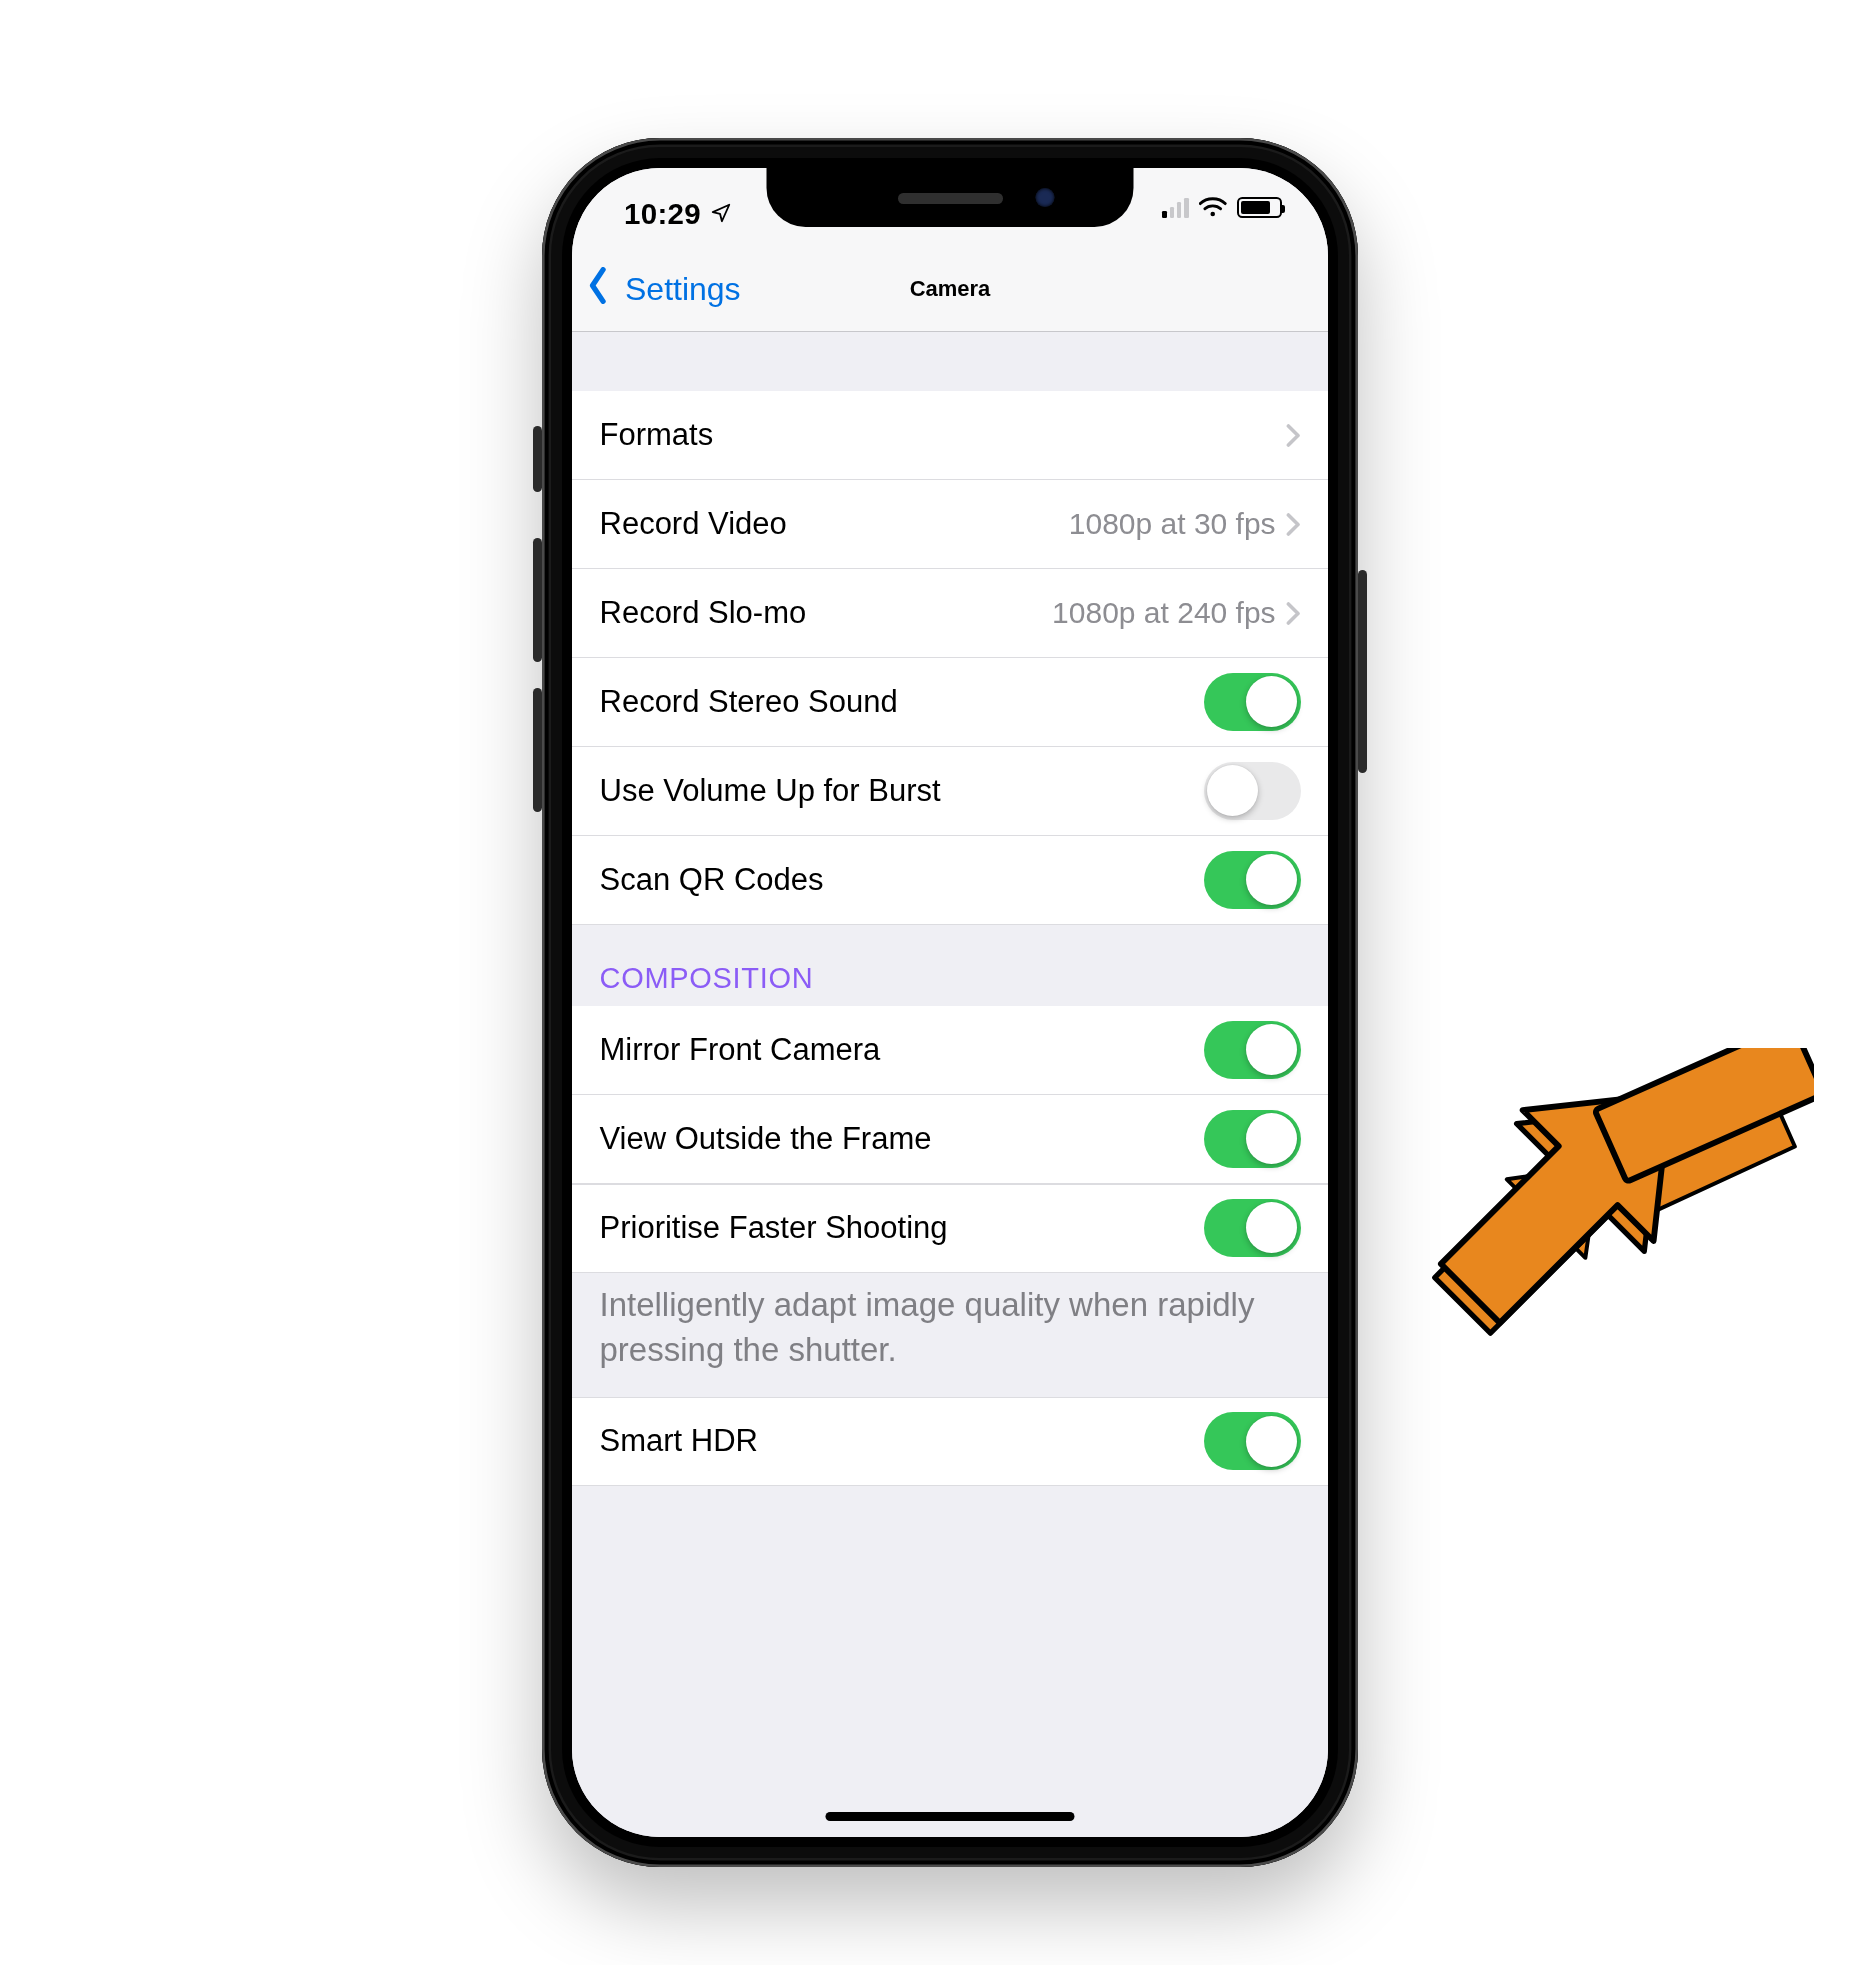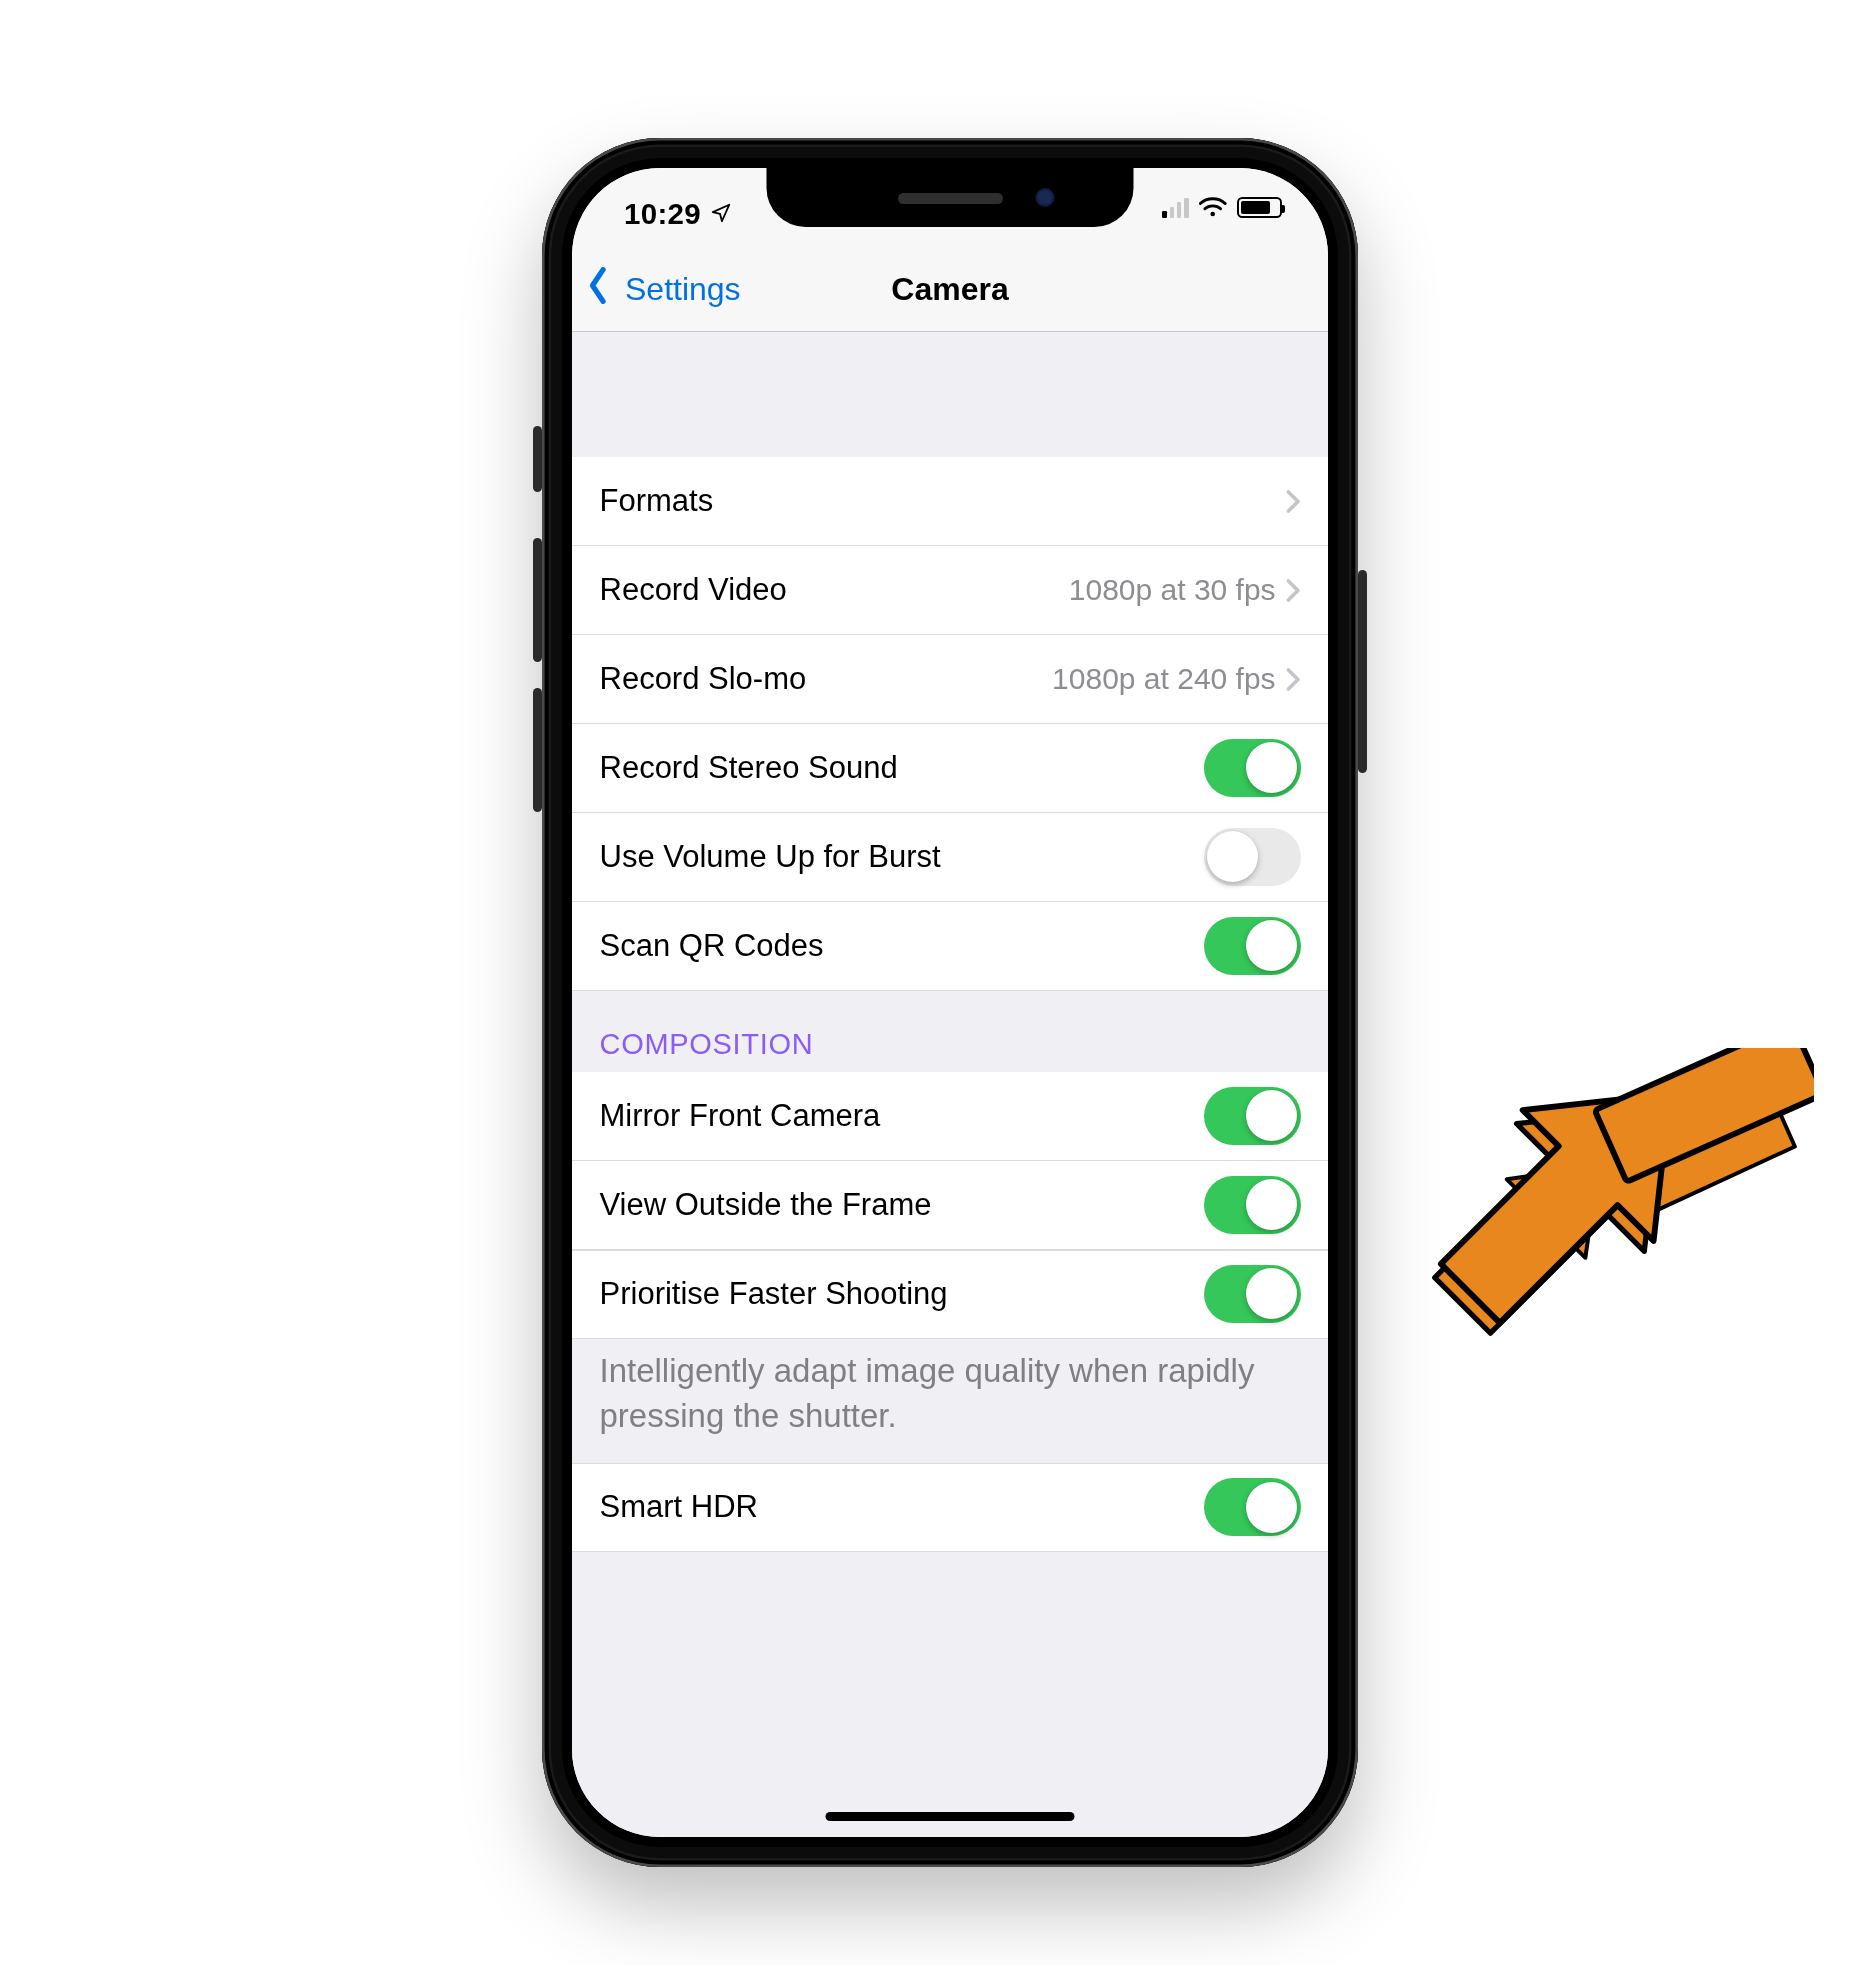--- a/index.html
+++ b/index.html
@@ -140,21 +140,21 @@
     align-items: center;
     justify-content: center;
     z-index: 30;
   }
   .nav-back {
     position: absolute; left: 14.4px; top: 0; bottom: 0;
     display: flex; align-items: center; gap: 15px;
     color: #0071e3; font-size: 32px;
   }
   .nav-back svg { width: 23.6px; height: 37px; }
-  .nav-title { font-size: 32px; font-weight: 600; color: #000; }
+  .nav-title { font-size: 22px; font-weight: 600; color: #000; }
 
   
   .content {
     position: absolute;
     left: 0; right: 0; top: 164px; bottom: 0;
     overflow: hidden;
     background: #efeff4;
   }
 
   .group { background: transparent; }
@@ -280,21 +280,21 @@
           <span>Settings</span>
         </div>
         <div class="nav-title">Camera</div>
       </div>
 
       <div class="content">
 
         <div class="group">
           <div class="group-header first" style="padding-top:59px; padding-bottom:0; height:0;"></div>
 
-          <div class="row" style="margin-top:66px">
+          <div class="row" style="">
             <span class="label">Formats</span>
             <span class="chevron">
               <svg viewBox="0 0 12 20">
                   <path d="M2 2 L10 10 L2 18" stroke="#c5c5c9" stroke-width="3" fill="none" stroke-linecap="round" stroke-linejoin="round"></path>
                 </svg>
             </span>
           </div>
 
           <div class="row">
             <span class="label">Record Video</span>

